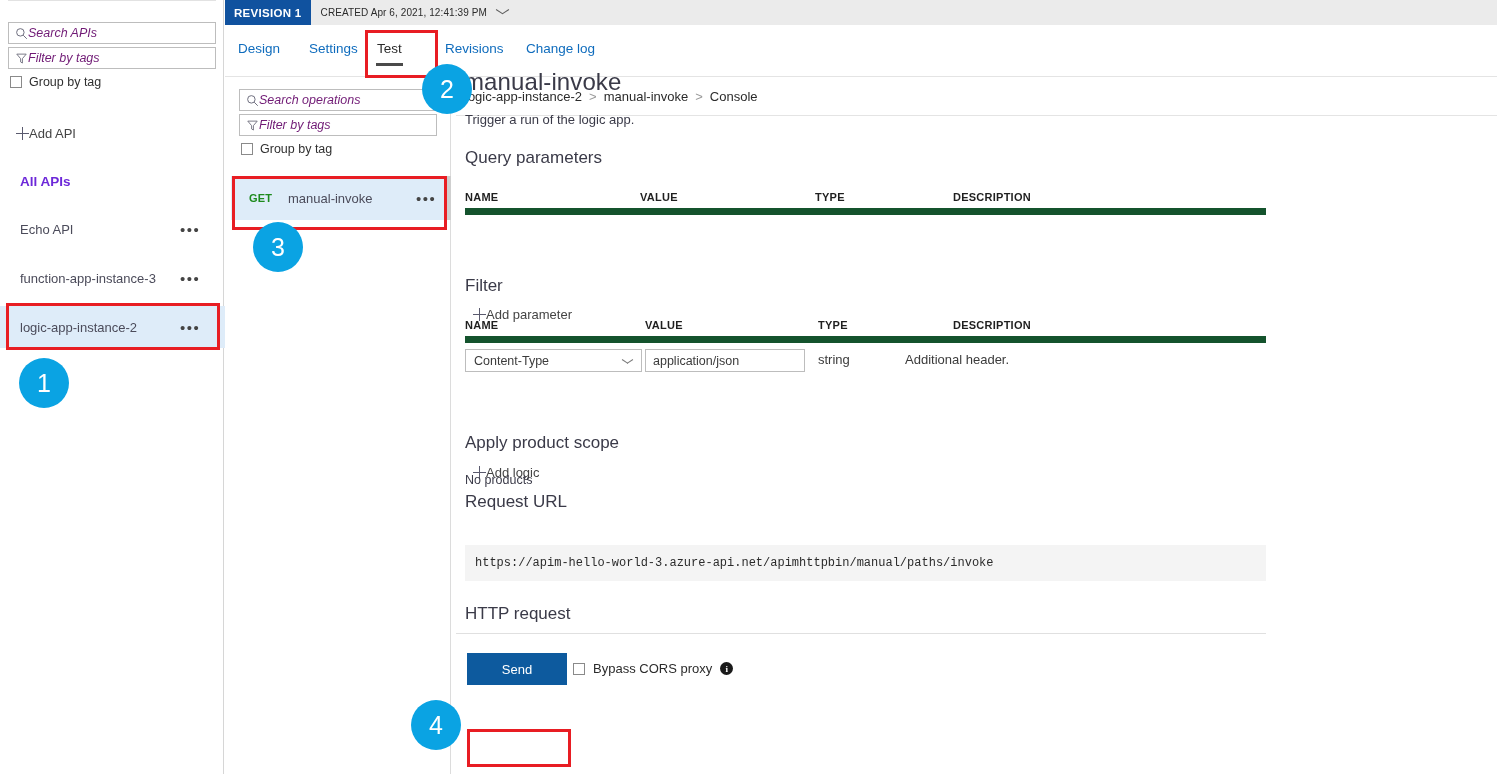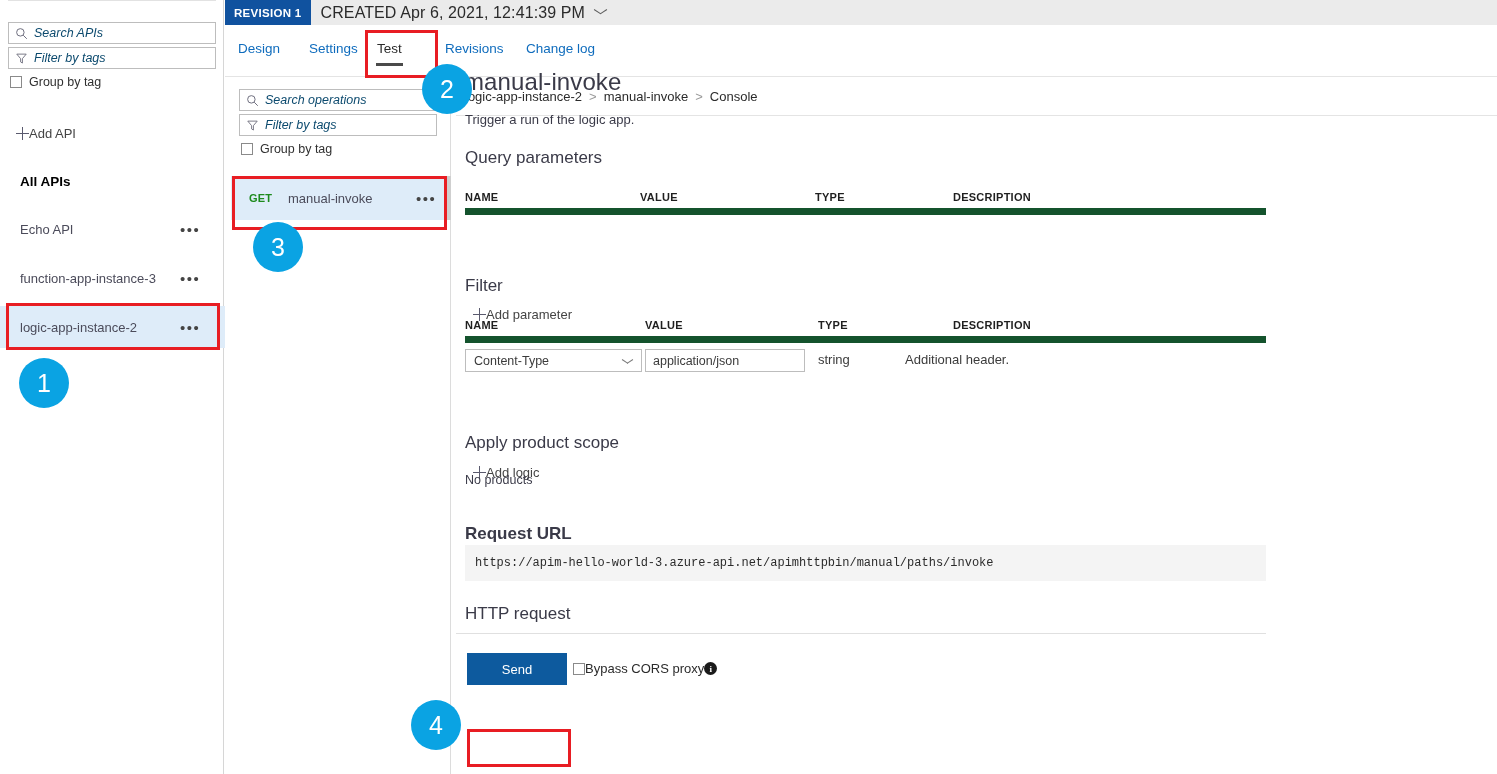--- a/index.html
+++ b/index.html
@@ -18,21 +18,21 @@
     background: #ffffff; border-right: 1px solid #d6d6d6;
   }
   #api-sidebar .top-rule {
     position:absolute; left:8px; top:0; width:208px; height:1px; background:#e2e2e2;
   }
   .field-box {
     position: absolute; border: 1px solid #bdbdbd; background: #fff;
     display: flex; align-items: center; padding-left: 6px;
     font-size: 12.5px; color: #7a7a7a; font-style: italic;
   }
-  .field-box .ph { margin-left: 6px; font-style: italic; color:#0c4a6e; font-size:12.5px;}
+  .field-box .ph { font-style: italic; color:#701a75; font-size:12.5px;}
   #search-apis { left: 8px; top: 22px; width: 208px; height: 22px; }
   #filter-tags-apis { left: 8px; top: 47px; width: 208px; height: 22px; }
 
   .chk-row {
     position: absolute; display: flex; align-items: center; gap: 7px;
     font-size: 12.5px; color: #303030; font-style: normal;
   }
   .chkbox {
     width: 12px; height: 12px; border: 1px solid #8a8a8a; background: #fff;
     display:inline-block; flex:none;
@@ -48,21 +48,21 @@
   }
   .plus-glyph:before, .plus-glyph:after {
     content:""; position:absolute; background:#5a5a6e;
   }
   .plus-glyph:before { left:0; top:6px; width:13px; height:1.4px; }
   .plus-glyph:after  { top:0; left:6px; height:13px; width:1.4px; }
   #add-api { left: 16px; top: 126px; }
 
   #all-apis-label {
     position:absolute; left: 20px; top: 174px;
-    font-size: 13.5px; font-weight: bold; color: #000000;
+    font-size: 13.5px; font-weight: bold; color: #6d28d9;
   }
 
   .api-row {
     position: absolute; left: 0; width: 235px; height: 42px;
     display: flex; align-items: center;
   }
   .api-row .name {
     position:absolute; left: 20px; font-size: 13px; color: #4b4b5a; white-space: nowrap;
   }
   .api-row .dots {
@@ -80,21 +80,21 @@
   #revision-bar {
     position: absolute; left: 0; top: 0; width: 1272px; height: 25px;
     background: #ebebeb; display: flex; align-items: center;
   }
   #revision-badge {
     height: 25px; background: #10529f; color: #fff;
     font-size: 11.5px; font-weight: bold; letter-spacing: .3px;
     display: flex; align-items: center; padding: 0 9px;
   }
   #revision-created {
-    font-size: 16px; color: #2b2b2b; margin-left: 10px; letter-spacing: .1px;
+    font-size: 10px; color: #2b2b2b; margin-left: 10px; letter-spacing: .1px;
   }
   #revision-chevron {
     margin-left: 9px; width: 13px; height: 8px; position: relative;
   }
   #revision-chevron:before, #revision-chevron:after {
     content:""; position:absolute; top:0; width:8px; height:1.3px; background:#5d5d5d;
   }
   #revision-chevron:before { left:0; transform: rotate(33deg); transform-origin: left center; }
   #revision-chevron:after  { right:0; transform: rotate(-33deg); transform-origin: right center; }
 
@@ -164,21 +164,21 @@
   #op-desc {
     position: absolute; left: 240px; top: 112px; font-size: 13px; color: #3a3a48;
   }
 
   .section-h {
     position: absolute; left: 240px; font-size: 17px; color: #3a3a48; font-weight: normal;
   }
   #h-query  { top: 148px; }
   #h-headers{ top: 276px; }
   #h-product{ top: 433px; }
-  #h-requrl { top: 524px; font-weight: bold; }
+  #h-requrl { top: 492px; }
   #h-httpreq{ top: 604px; }
 
   .tbl-head {
     position: absolute; left: 240px; width: 801px; height: 24px;
     border-bottom: 7px solid #14532d;
   }
   .tbl-head .col {
     position: absolute; top: 0; font-size: 11px; font-weight: bold; color: #1f1f1f;
     letter-spacing: .25px;
   }
@@ -235,21 +235,21 @@
     position: absolute; left: 231px; top: 633px; width: 810px; height: 1px; background: #e0e0e0;
   }
 
   #send-button {
     position: absolute; left: 242px; top: 653px; width: 100px; height: 32px;
     background: #0d5a9e; color: #fff; font-size: 13px;
     display: flex; align-items: center; justify-content: center; cursor: pointer;
     border: 1px solid #0d5a9e;
   }
   #bypass-cors {
-    position: absolute; left: 348px; top: 661px; display: flex; align-items: center; 
+    position: absolute; left: 348px; top: 661px; display: flex; align-items: center; gap: 8px;
     font-size: 13px; color: #2b2b2b;
   }
   .info-icon {
     display: inline-flex; align-items: center; justify-content: center;
     width: 13px; height: 13px; border-radius: 50%; background: #1a1a1a; color: #fff;
     font-size: 9px; font-weight: bold; font-family: "Liberation Serif", serif; flex:none;
   }
 
   
   .redbox {

